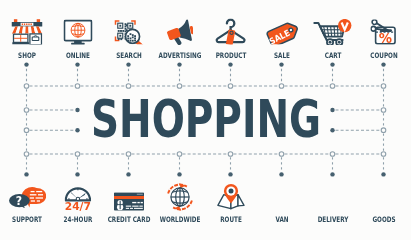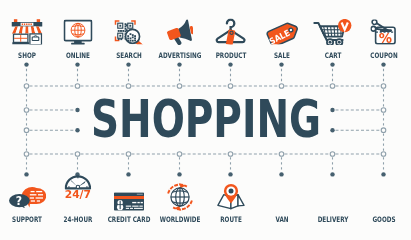--- a/index.html
+++ b/index.html
@@ -303,21 +303,21 @@
               <line x1="28.8" y1="17.0" x2="32.0" y2="17.0"></line>
             </g>
             <path d="M14.6 20.2 L17.2 24.6 L12.0 21.4 Z" fill="#2f4a5a"></path>
             <ellipse cx="11.4" cy="16.6" rx="10.4" ry="6.6" fill="#2f4a5a"></ellipse>
             <text x="11.0" y="20.8" font-family="DejaVu Sans Condensed, sans-serif" font-size="12.0" font-weight="bold" fill="#ffffff" text-anchor="middle">?</text>
           </svg>
         </div>
         <div class="lbl" style="top: 215px;">SUPPORT</div>
       </div>
       <div class="item" style="left: 77.5px; top: 0px;">
-        <div class="ic" style="transform: translate(-50%, -100%); top: 199px;">
+        <div class="ic" style="transform: translate(-50%, -100%); top: 211px;">
           <svg width="27" height="26" viewBox="0 0 27 26">
             <path d="M1.3 15.4 a12.1 12.1 0 0 1 24.2 0 Z" fill="#ffffff" stroke="#2f4a5a" stroke-width="2.2" stroke-linejoin="round"></path>
             <g stroke="#2f4a5a" stroke-width="1.2">
               <line x1="13.4" y1="3.4" x2="13.4" y2="5.2"></line>
               <line x1="3.5" y1="14.0" x2="5.3" y2="14.0"></line>
               <line x1="21.5" y1="14.0" x2="23.3" y2="14.0"></line>
             </g>
             <path d="M13.4 14.0 L5.9 6.4 L7.1 8.6 Z" fill="#2f4a5a"></path>
             <path d="M13.4 14.0 L21.2 7.8 L20.2 10.0 Z" fill="#2f4a5a"></path>
             <circle cx="13.4" cy="13.9" r="1.7" fill="#ffffff" stroke="#2f4a5a" stroke-width="1.1"></circle>

